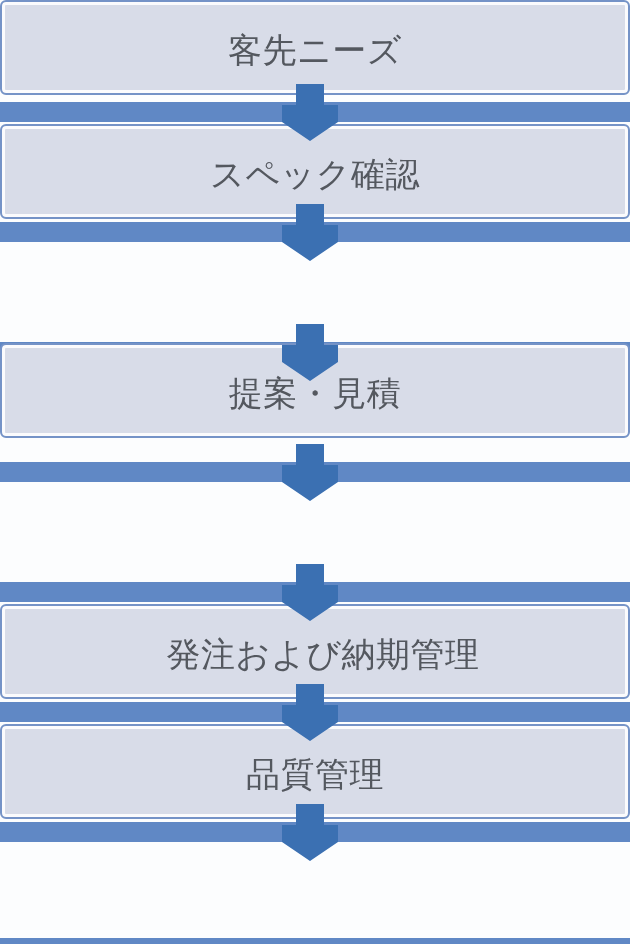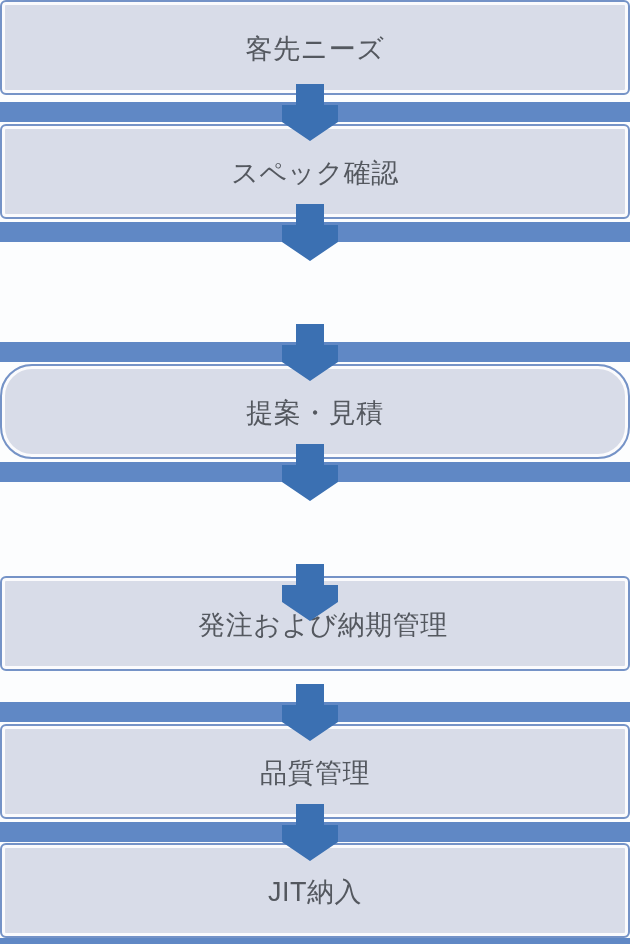--- a/index.html
+++ b/index.html
@@ -43,25 +43,25 @@
     background: var(--box_fill);
     border: 2px solid var(--box_border);
     border-radius: 6px;
     box-shadow: inset 0 0 0 3px rgba(255,255,255,0.88);
     display: flex;
     align-items: center;
     justify-content: center;
     z-index: 1;
   }
   .s1 { top: 0; }    .s2 { top: 124px; } .s3 { top: 244px; }
-  .s4 { top: 364px; border-radius: 32px; } .s5 { top: 484px; } .s6 { top: 576px; padding-left: 16px; }
+  .s4 { top: 343px; } .s5 { top: 484px; } .s6 { top: 604px; padding-left: 16px; }
   .s7 { top: 724px; } .s8 { top: 843px; }
 
   .step-label {
-    font-size: 27px;
+    font-size: 34px;
     line-height: 1;
     color: var(--text);
     letter-spacing: 0.5px;
     white-space: nowrap;
     padding-top: 4px;
     text-align: right;
   }
 
   
   .arrow {
@@ -98,23 +98,20 @@
   </div>
   <div class="step s4">
     <span class="step-label">提案・見積</span>
   </div>
   <div class="step s6">
     <span class="step-label">発注および納期管理</span>
   </div>
   <div class="step s7">
     <span class="step-label">品質管理</span>
   </div>
-  <div class="step s8">
-    <span class="step-label">JIT納入</span>
-  </div>
 
   <svg class="arrow a1" viewBox="0 0 56 57" aria-hidden="true">
     <polygon points="14,0 42,0 42,21 56,21 56,38 28,57 0,38 0,21 14,21"></polygon>
   </svg>
   <svg class="arrow a2" viewBox="0 0 56 57" aria-hidden="true">
     <polygon points="14,0 42,0 42,21 56,21 56,38 28,57 0,38 0,21 14,21"></polygon>
   </svg>
   <svg class="arrow a3" viewBox="0 0 56 57" aria-hidden="true">
     <polygon points="14,0 42,0 42,21 56,21 56,38 28,57 0,38 0,21 14,21"></polygon>
   </svg>

